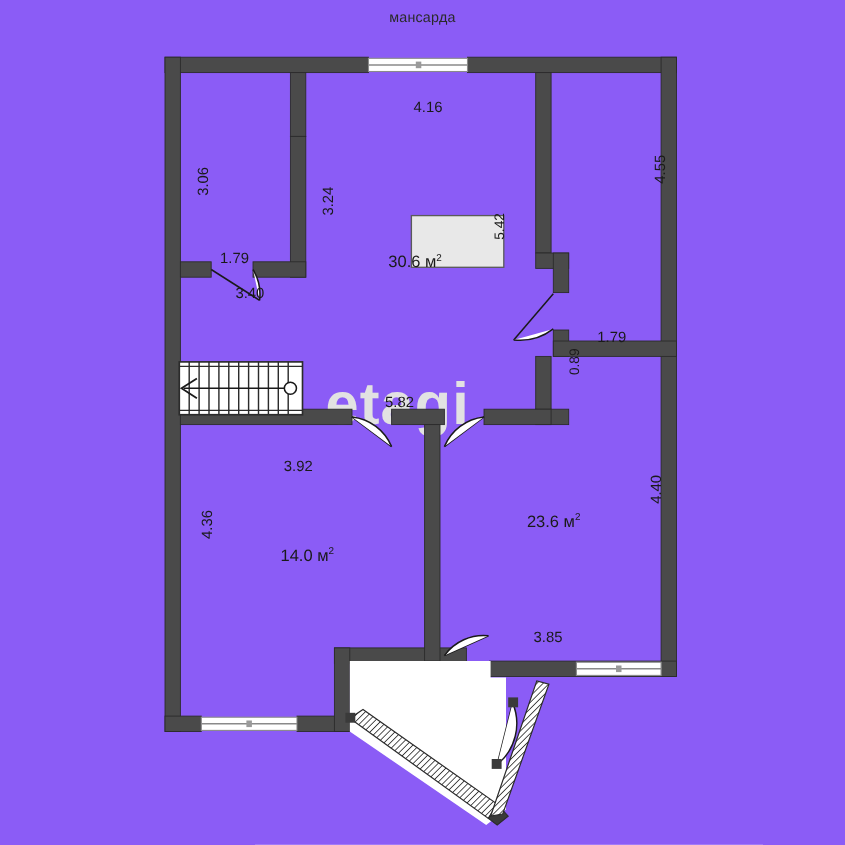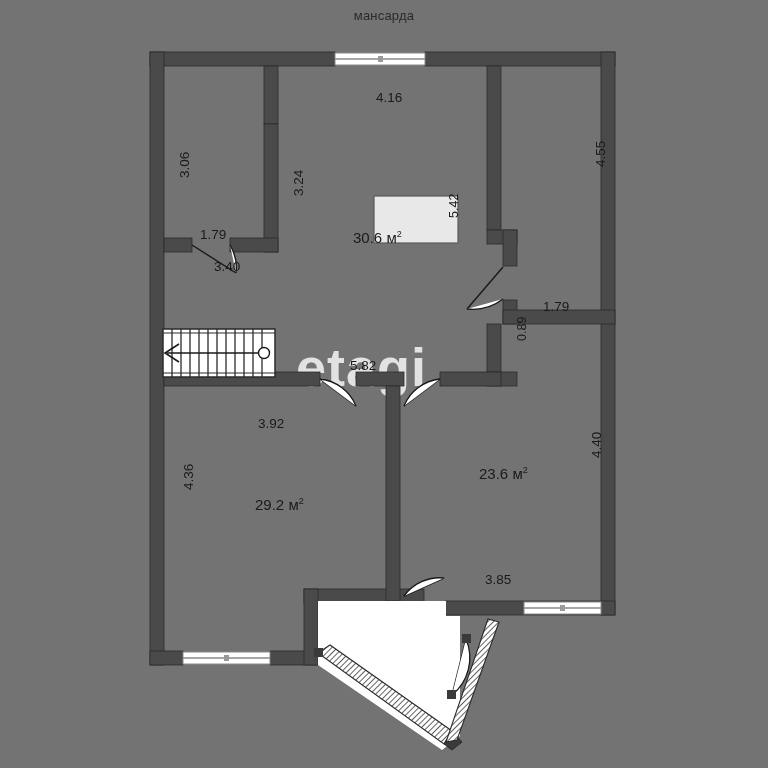--- a/index.html
+++ b/index.html
@@ -11,21 +11,21 @@
     width: 768px;
     height: 768px;
     font-family: "Liberation Sans", sans-serif;
     overflow: hidden;
     position: relative;
   }
   #plan-root {
     position: relative;
     width: 768px;
     height: 768px;
-    background: #737373;
+    background: #8b5cf6;
   }
   #plan-title {
     position: absolute;
     top: 8px;
     left: 0;
     width: 768px;
     text-align: center;
     font-size: 13px;
     color: #2a2a2a;
     letter-spacing: 0.2px;
@@ -226,15 +226,15 @@
   <div class="dim-label rot90" style="left:181px; top:490px;">4.36</div>
 
   <div class="dim-label rot90" style="left:589px; top:458px;">4.40</div>
 
   <div class="dim-label" style="left:485px; top:572px;">3.85</div>
 
   <div class="area-label" style="left:353px; top:229px;"><span>30.6</span> <span>м</span><sup>2</sup></div>
 
   <div class="area-label" style="left:479px; top:465px;"><span>23.6</span> <span>м</span><sup>2</sup></div>
 
-  <div class="area-label" style="left:255px; top:496px;"><span>29.2</span> <span>м</span><sup>2</sup></div>
+  <div class="area-label" style="left:255px; top:496px;"><span>14.0</span> <span>м</span><sup>2</sup></div>
 
 </div>
 
 </body></html>

